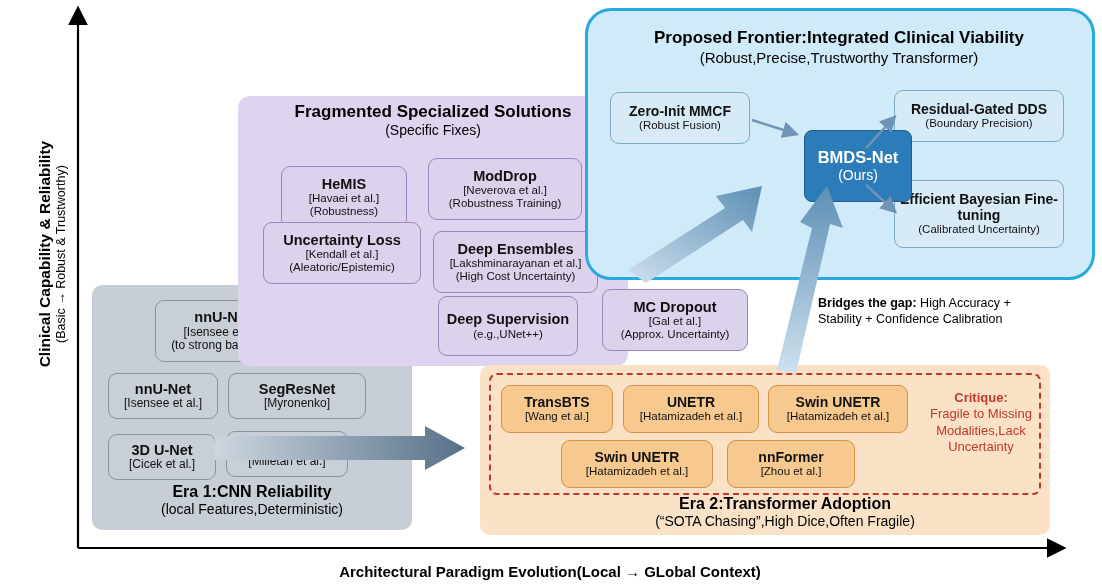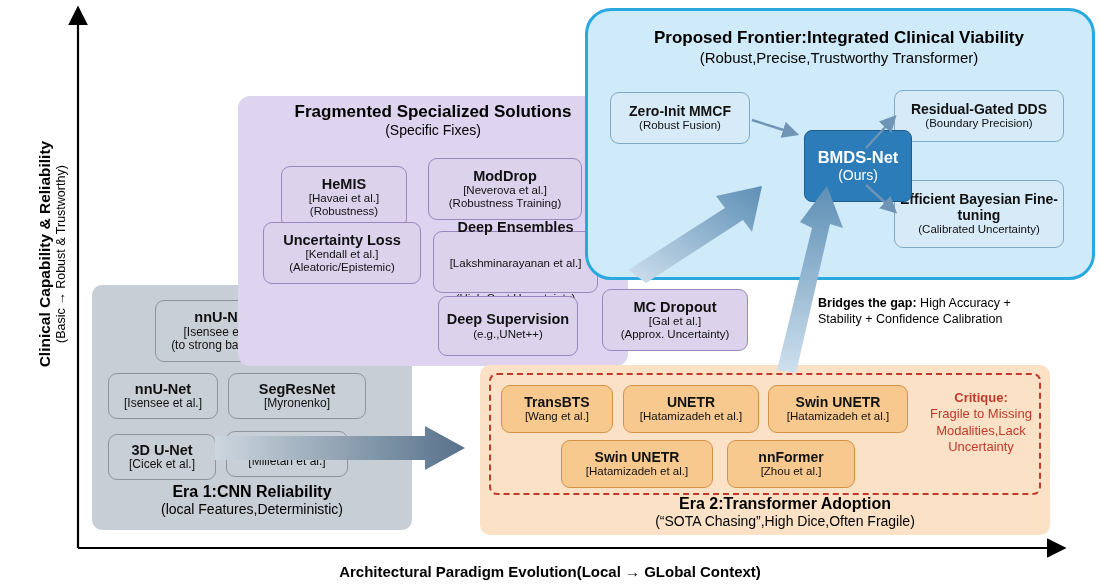--- a/index.html
+++ b/index.html
@@ -278,21 +278,21 @@
     <span class="s">[Neverova et al.]</span>
     <span class="s">(Robustness Training)</span>
   </div>
 
   <div class="abs card frag-card" style="left:263px;top:222px;width:158px;height:62px;">
     <span class="t">Uncertainty Loss</span>
     <span class="s">[Kendall et al.]</span>
     <span class="s">(Aleatoric/Epistemic)</span>
   </div>
 
-  <div class="abs card frag-card" style="left:433px;top:231px;width:165px;height:62px;gap:22px;">
+  <div class="abs card frag-card" style="left:433px;top:231px;width:165px;height:62px;">
     <span class="t">Deep Ensembles</span>
     <span class="s">[Lakshminarayanan et al.]</span>
     <span class="s">(High Cost Uncertainty)</span>
   </div>
 
   <div class="abs card frag-card" style="left:438px;top:296px;width:140px;height:60px;">
     <span class="t" style="white-space:pre-line;">Deep Supervision</span>
     <span class="s">(e.g.,UNet++)</span>
   </div>
 

